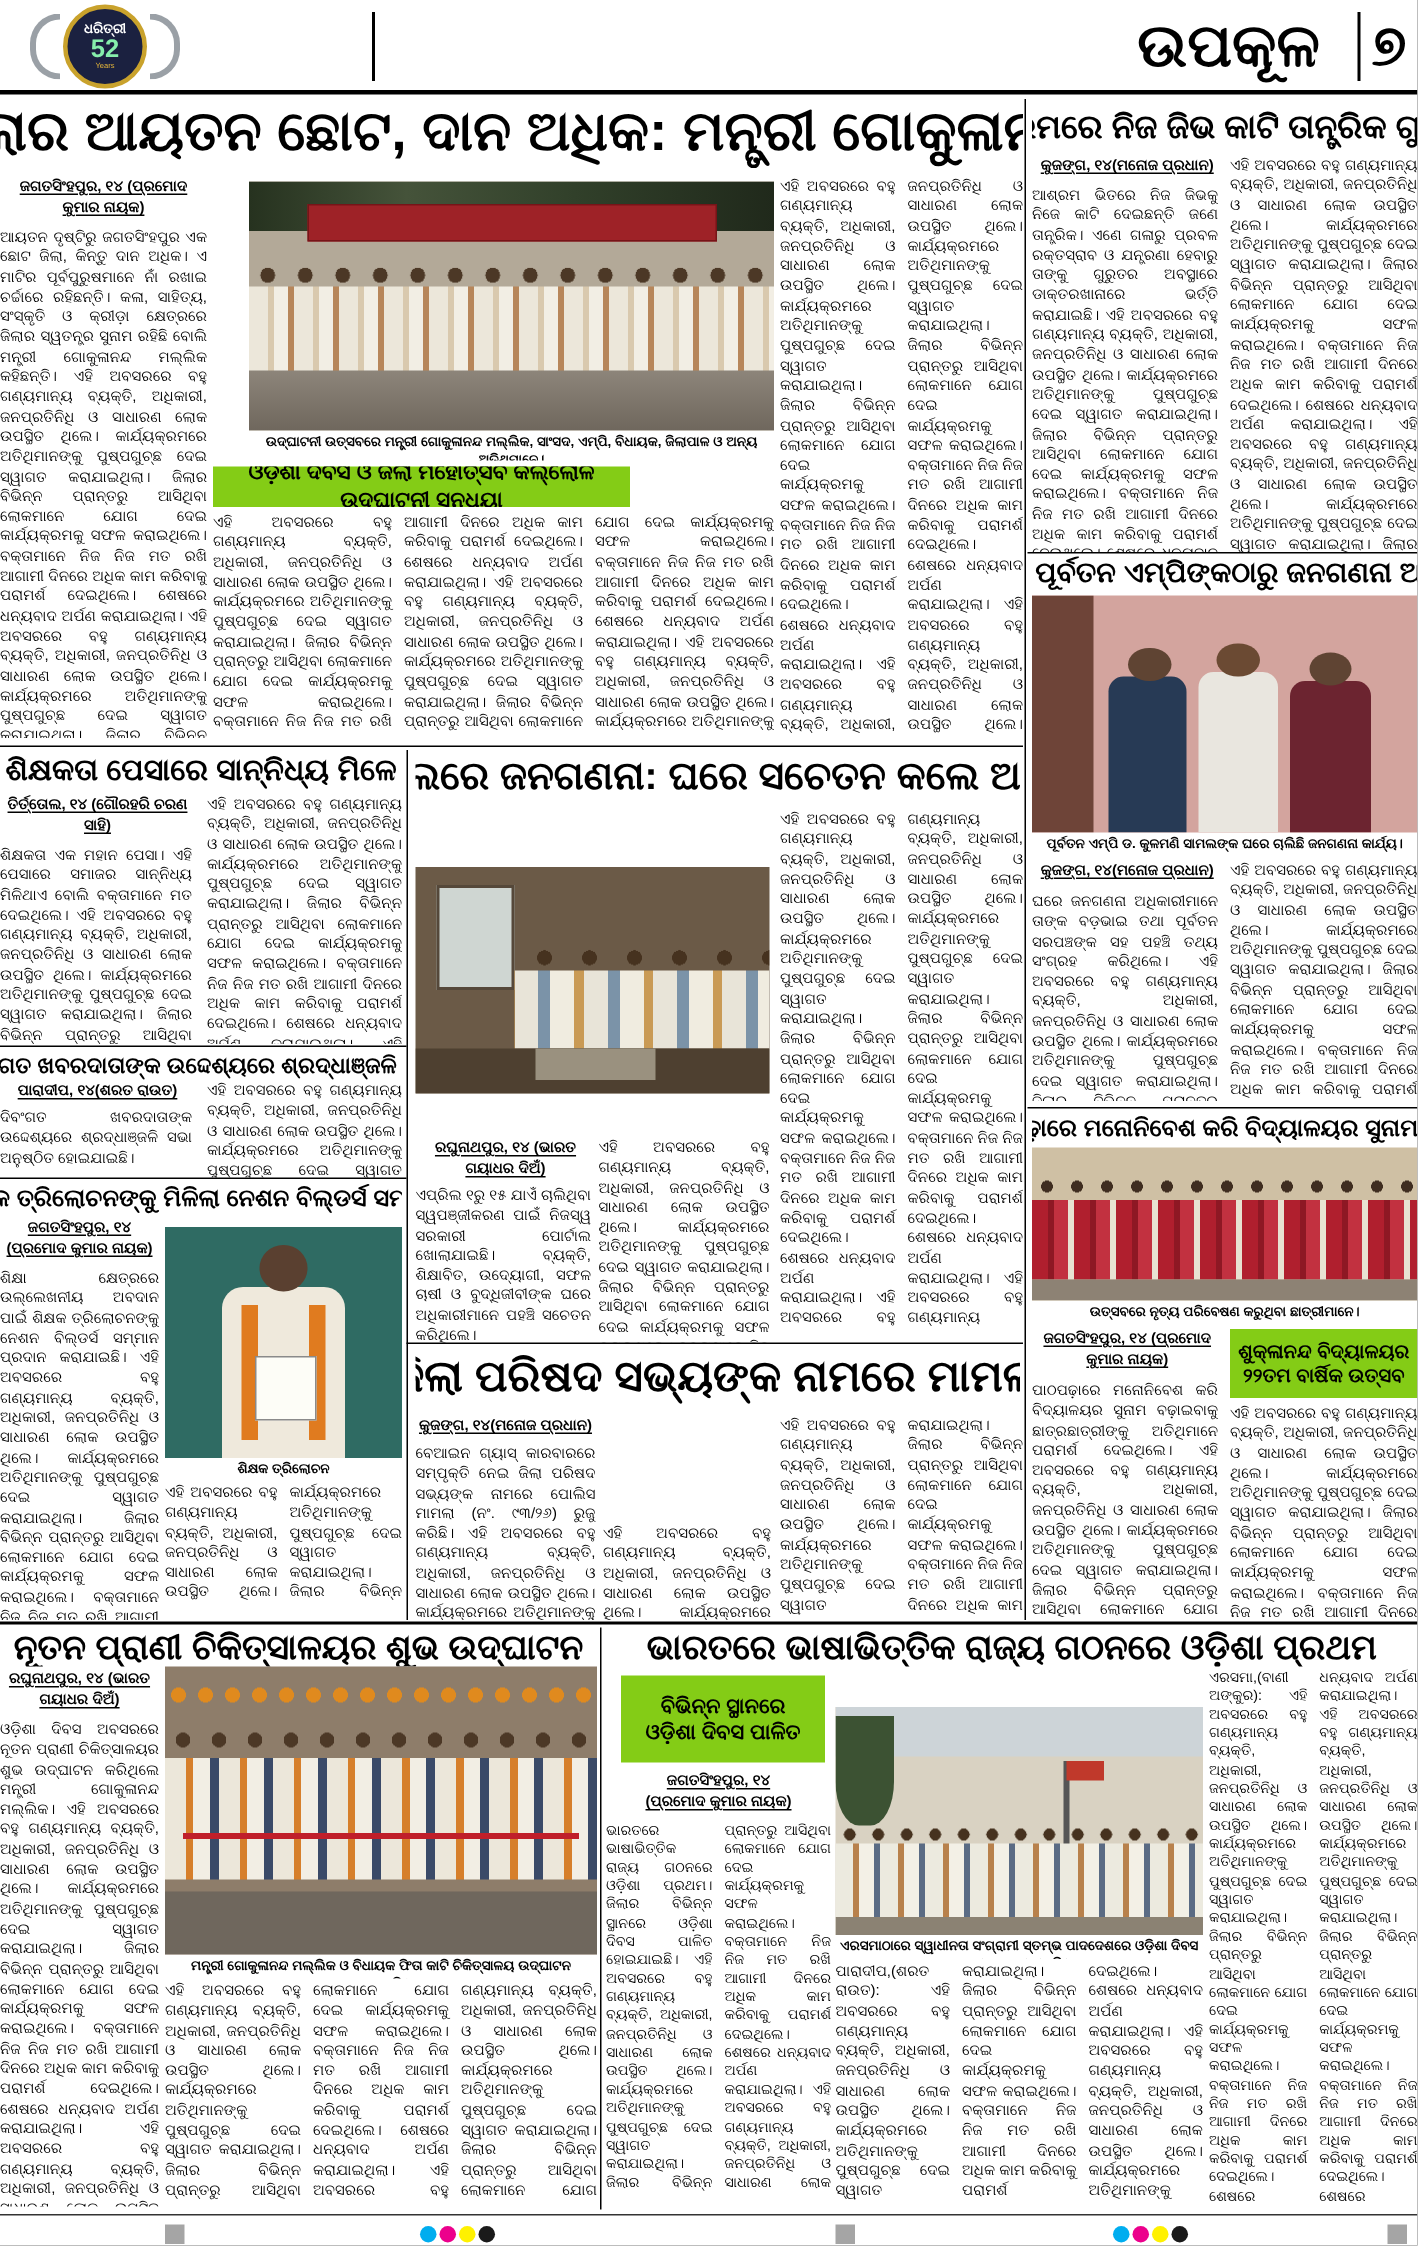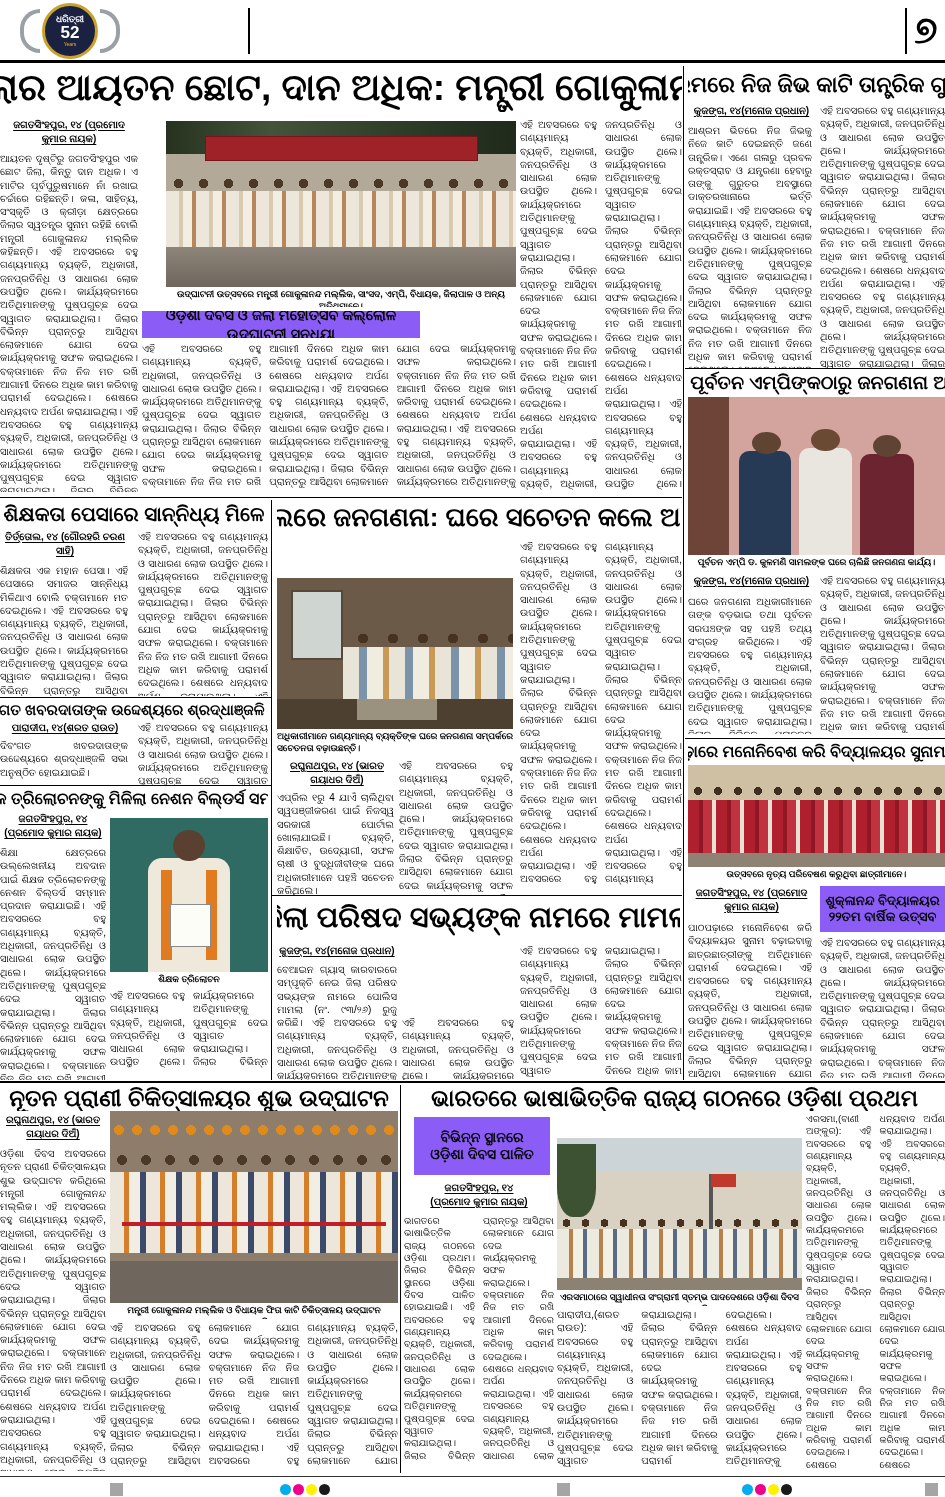--- a/index.html
+++ b/index.html
@@ -10,31 +10,31 @@
   .rule{background:#000;}
   .hl{font-weight:bold;display:flex;align-items:center;justify-content:center;
       white-space:nowrap;overflow:hidden;letter-spacing:0;}
   .byline{font-weight:bold;font-size:10px;text-align:center;line-height:1.4;
           text-decoration:underline;text-underline-offset:2px;overflow:hidden;}
   .bt{font-size:10px;line-height:1.33;text-align:justify;overflow:hidden;}
   .bt-sm{font-size:9.5px;line-height:1.3;text-align:justify;overflow:hidden;}
   .cols2{column-count:2;column-gap:8px;}
   .cols3{column-count:3;column-gap:8px;}
   .cap{font-weight:bold;font-size:9px;line-height:1.3;text-align:justify;overflow:hidden;}
-  .graybox{background:#8b5cf6;font-weight:bold;display:flex;align-items:center;
+  .graybox{background:#84cc16;font-weight:bold;display:flex;align-items:center;
            justify-content:center;text-align:center;line-height:1.25;overflow:hidden;}
   .photo{background:#b3a998;overflow:hidden;}
   .photo>div{position:absolute;}
   .inline-dl{font-weight:normal;}
   
   .wing{border:4px solid #9aa0a6;}
   .medal{border-radius:50%;background:#1b2140;border:3px solid #c9a22c;
          display:flex;flex-direction:column;align-items:center;justify-content:center;}
   .medal .b1{color:#fff;font-size:9px;font-weight:bold;line-height:1;}
-  .medal .b2{color:#ffffff;font-size:17px;font-weight:bold;line-height:1.05;}
+  .medal .b2{color:#86efac;font-size:17px;font-weight:bold;line-height:1.05;}
   .medal .b3{color:#e8b83a;font-size:5px;line-height:1;}
   
   .reg-sq{width:13px;height:13px;background:#a5a5a5;}
   .reg-dots{display:flex;gap:2px;}
   .reg-dots i{width:11px;height:11px;border-radius:50%;display:block;}
 </style>
 </head>
 <body>
 
 <div class="page">
@@ -44,20 +44,21 @@
     <div class="abs wing" style="right:0;top:6px;width:20px;height:44px;border-left:none;border-radius:0 22px 22px 0;"></div>
     <div class="abs medal" style="left:22px;top:0;width:56px;height:56px;">
       <div class="b1">ଧରିତ୍ରୀ</div>
       <div class="b2">52</div>
       <div class="b3">Years</div>
     </div>
   </div>
 
   <div class="abs rule" style="left:248px;top:8px;width:2px;height:46px;"></div>
 
+  <div class="abs hl" style="left:735px;top:6px;width:168px;height:50px;font-size:40px;">ଉପକୂଳ</div>
   <div class="abs rule" style="left:905px;top:8px;width:2px;height:46px;"></div>
   <div class="abs hl" style="left:908px;top:6px;width:36px;height:50px;font-size:38px;">୭</div>
 
   <div class="abs rule" style="left:0;top:60px;width:945px;height:3px;"></div>
 
   <div class="abs hl" style="left:0;top:64px;width:682px;height:48px;font-size:37px;">ଜିଲାର ଆୟତନ ଛୋଟ, ଦାନ ଅଧିକ: ମନ୍ତ୍ରୀ ଗୋକୁଳାନନ୍ଦ</div>
 
   <div class="abs byline" style="left:0;top:118px;width:138px;height:32px;">ଜଗତସିଂହପୁର, ୧୪ (ପ୍ରମୋଦ କୁମାର ନାୟକ)</div>
   <div class="abs bt" style="left:0;top:152px;width:138px;height:340px;">
     <span>ଆୟତନ ଦୃଷ୍ଟିରୁ ଜଗତସିଂହପୁର ଏକ ଛୋଟ ଜିଲା, କିନ୍ତୁ ଦାନ ଅଧିକ। ଏ ମାଟିର ପୂର୍ବପୁରୁଷମାନେ ନାଁ ରଖାଇ ଚର୍ଚ୍ଚାରେ ରହିଛନ୍ତି। କଳା, ସାହିତ୍ୟ, ସଂସ୍କୃତି ଓ କ୍ରୀଡ଼ା କ୍ଷେତ୍ରରେ ଜିଲାର ସ୍ୱତନ୍ତ୍ର ସୁନାମ ରହିଛି ବୋଲି ମନ୍ତ୍ରୀ ଗୋକୁଳାନନ୍ଦ ମଲ୍ଲିକ କହିଛନ୍ତି।</span>
@@ -177,24 +178,23 @@
   </div>
 
   <div class="abs hl" style="left:277px;top:500px;width:403px;height:34px;font-size:26px;">ପୋର୍ଟାଲରେ ଜନଗଣନା: ଘରେ ସଚେତନ କଲେ ଅଧିକାରୀ</div>
   <div class="abs photo" style="left:277px;top:578px;width:236px;height:151px;background:#6b5a47;">
     <div style="left:6%;top:8%;width:22%;height:46%;background:#cfd6d2;border:2px solid #55483a;"></div>
     <div style="top:36%;left:30%;right:0;height:13px;background-image:radial-gradient(circle 5px at center,#46321f 98%,transparent 100%);background-size:30px 13px;background-repeat:repeat-x;"></div>
     <div style="top:46%;left:28%;right:0;height:34%;background:repeating-linear-gradient(90deg,#e8e4d8 0 16px,#7b93a8 16px 24px,#f0ece0 24px 40px,#c99a55 40px 46px);"></div>
     <div style="bottom:0;left:0;right:0;height:20%;background:#4e4030;"></div>
     <div style="bottom:6%;left:34%;width:34%;height:14%;background:#9a917f;"></div>
   </div>
-  <div class="abs cap" style="left:277px;top:731px;width:236px;height:26px;">ଅଧିକାରୀମାନେ ଗଣ୍ୟମାନ୍ୟ ବ୍ୟକ୍ତିଙ୍କ ଘରେ ଜନଗଣନା ସମ୍ପର୍କରେ ସଚେତନତା ବଢ଼ାଉଛନ୍ତି।</div>
   <div class="abs byline" style="left:277px;top:759px;width:120px;height:30px;">ରଘୁନାଥପୁର, ୧୪ (ଭାରତ ଗୟାଧର ଦିଅଁ)</div>
   <div class="abs bt" style="left:277px;top:791px;width:117px;height:104px;">
-    <span>ଏପ୍ରିଲ ୧ରୁ 4 ଯାଏଁ ଚାଲିଥିବା ସ୍ୱପଞ୍ଜୀକରଣ ପାଇଁ ନିଜସ୍ୱ ସରକାରୀ ପୋର୍ଟାଲ ଖୋଲାଯାଇଛି। ବ୍ୟକ୍ତି, ଶିକ୍ଷାବିତ, ଉଦ୍ୟୋଗୀ, ସଫଳ ଚାଷୀ ଓ ବୁଦ୍ଧିଜୀବୀଙ୍କ ଘରେ ଅଧିକାରୀମାନେ ପହଞ୍ଚି ସଚେତନ କରିଥିଲେ।</span>
+    <span>ଏପ୍ରିଲ ୧ରୁ ୧୫ ଯାଏଁ ଚାଲିଥିବା ସ୍ୱପଞ୍ଜୀକରଣ ପାଇଁ ନିଜସ୍ୱ ସରକାରୀ ପୋର୍ଟାଲ ଖୋଲାଯାଇଛି। ବ୍ୟକ୍ତି, ଶିକ୍ଷାବିତ, ଉଦ୍ୟୋଗୀ, ସଫଳ ଚାଷୀ ଓ ବୁଦ୍ଧିଜୀବୀଙ୍କ ଘରେ ଅଧିକାରୀମାନେ ପହଞ୍ଚି ସଚେତନ କରିଥିଲେ।</span>
   </div>
   <div class="abs bt" style="left:399px;top:759px;width:114px;height:136px;">
     <span> ଏହି ଅବସରରେ ବହୁ ଗଣ୍ୟମାନ୍ୟ ବ୍ୟକ୍ତି, ଅଧିକାରୀ, ଜନପ୍ରତିନିଧି ଓ ସାଧାରଣ ଲୋକ ଉପସ୍ଥିତ ଥିଲେ। କାର୍ଯ୍ୟକ୍ରମରେ ଅତିଥିମାନଙ୍କୁ ପୁଷ୍ପଗୁଚ୍ଛ ଦେଇ ସ୍ୱାଗତ କରାଯାଇଥିଲା। ଜିଲାର ବିଭିନ୍ନ ପ୍ରାନ୍ତରୁ ଆସିଥିବା ଲୋକମାନେ ଯୋଗ ଦେଇ କାର୍ଯ୍ୟକ୍ରମକୁ ସଫଳ କରାଇଥିଲେ। ବକ୍ତାମାନେ ନିଜ ନିଜ ମତ ରଖି ଆଗାମୀ ଦିନରେ ଅଧିକ କାମ କରିବାକୁ ପରାମର୍ଶ ଦେଇଥିଲେ। ଶେଷରେ ଧନ୍ୟବାଦ ଅର୍ପଣ କରାଯାଇଥିଲା। ଏହି ଅବସରରେ ବହୁ ଗଣ୍ୟମାନ୍ୟ ବ୍ୟକ୍ତି, ଅଧିକାରୀ, ଜନପ୍ରତିନିଧି ଓ ସାଧାରଣ ଲୋକ ଉପସ୍ଥିତ ଥିଲେ। କାର୍ଯ୍ୟକ୍ରମରେ ଅତିଥିମାନଙ୍କୁ ପୁଷ୍ପଗୁଚ୍ଛ ଦେଇ ସ୍ୱାଗତ କରାଯାଇଥିଲା। ଜିଲାର ବିଭିନ୍ନ ପ୍ରାନ୍ତରୁ ଆସିଥିବା ଲୋକମାନେ ଯୋଗ ଦେଇ କାର୍ଯ୍ୟକ୍ରମକୁ ସଫଳ କରାଇଥିଲେ। ବକ୍ତାମାନେ ନିଜ ନିଜ ମତ ରଖି ଆଗାମୀ ଦିନରେ ଅଧିକ କାମ କରିବାକୁ ପରାମର୍ଶ ଦେଇଥିଲେ। ଶେଷରେ ଧନ୍ୟବାଦ ଅର୍ପଣ କରାଯାଇଥିଲା।</span>
   </div>
   <div class="abs bt cols2" style="left:520px;top:540px;width:162px;height:355px;">
     <span> ଏହି ଅବସରରେ ବହୁ ଗଣ୍ୟମାନ୍ୟ ବ୍ୟକ୍ତି, ଅଧିକାରୀ, ଜନପ୍ରତିନିଧି ଓ ସାଧାରଣ ଲୋକ ଉପସ୍ଥିତ ଥିଲେ। କାର୍ଯ୍ୟକ୍ରମରେ ଅତିଥିମାନଙ୍କୁ ପୁଷ୍ପଗୁଚ୍ଛ ଦେଇ ସ୍ୱାଗତ କରାଯାଇଥିଲା। ଜିଲାର ବିଭିନ୍ନ ପ୍ରାନ୍ତରୁ ଆସିଥିବା ଲୋକମାନେ ଯୋଗ ଦେଇ କାର୍ଯ୍ୟକ୍ରମକୁ ସଫଳ କରାଇଥିଲେ। ବକ୍ତାମାନେ ନିଜ ନିଜ ମତ ରଖି ଆଗାମୀ ଦିନରେ ଅଧିକ କାମ କରିବାକୁ ପରାମର୍ଶ ଦେଇଥିଲେ। ଶେଷରେ ଧନ୍ୟବାଦ ଅର୍ପଣ କରାଯାଇଥିଲା। ଏହି ଅବସରରେ ବହୁ ଗଣ୍ୟମାନ୍ୟ ବ୍ୟକ୍ତି, ଅଧିକାରୀ, ଜନପ୍ରତିନିଧି ଓ ସାଧାରଣ ଲୋକ ଉପସ୍ଥିତ ଥିଲେ। କାର୍ଯ୍ୟକ୍ରମରେ ଅତିଥିମାନଙ୍କୁ ପୁଷ୍ପଗୁଚ୍ଛ ଦେଇ ସ୍ୱାଗତ କରାଯାଇଥିଲା। ଜିଲାର ବିଭିନ୍ନ ପ୍ରାନ୍ତରୁ ଆସିଥିବା ଲୋକମାନେ ଯୋଗ ଦେଇ କାର୍ଯ୍ୟକ୍ରମକୁ ସଫଳ କରାଇଥିଲେ। ବକ୍ତାମାନେ ନିଜ ନିଜ ମତ ରଖି ଆଗାମୀ ଦିନରେ ଅଧିକ କାମ କରିବାକୁ ପରାମର୍ଶ ଦେଇଥିଲେ। ଶେଷରେ ଧନ୍ୟବାଦ ଅର୍ପଣ କରାଯାଇଥିଲା। ଏହି ଅବସରରେ ବହୁ ଗଣ୍ୟମାନ୍ୟ ବ୍ୟକ୍ତି, ଅଧିକାରୀ, ଜନପ୍ରତିନିଧି ଓ ସାଧାରଣ ଲୋକ ଉପସ୍ଥିତ ଥିଲେ। କାର୍ଯ୍ୟକ୍ରମରେ ଅତିଥିମାନଙ୍କୁ ପୁଷ୍ପଗୁଚ୍ଛ ଦେଇ ସ୍ୱାଗତ କରାଯାଇଥିଲା। ଜିଲାର ବିଭିନ୍ନ ପ୍ରାନ୍ତରୁ ଆସିଥିବା ଲୋକମାନେ ଯୋଗ ଦେଇ କାର୍ଯ୍ୟକ୍ରମକୁ ସଫଳ କରାଇଥିଲେ। ବକ୍ତାମାନେ ନିଜ ନିଜ ମତ ରଖି ଆଗାମୀ ଦିନରେ ଅଧିକ କାମ କରିବାକୁ ପରାମର୍ଶ ଦେଇଥିଲେ। ଶେଷରେ ଧନ୍ୟବାଦ ଅର୍ପଣ କରାଯାଇଥିଲା। ଏହି ଅବସରରେ ବହୁ ଗଣ୍ୟମାନ୍ୟ ବ୍ୟକ୍ତି, ଅଧିକାରୀ, ଜନପ୍ରତିନିଧି ଓ ସାଧାରଣ ଲୋକ ଉପସ୍ଥିତ ଥିଲେ। କାର୍ଯ୍ୟକ୍ରମରେ ଅତିଥିମାନଙ୍କୁ ପୁଷ୍ପଗୁଚ୍ଛ ଦେଇ ସ୍ୱାଗତ କରାଯାଇଥିଲା। ଜିଲାର ବିଭିନ୍ନ ପ୍ରାନ୍ତରୁ ଆସିଥିବା ଲୋକମାନେ ଯୋଗ ଦେଇ କାର୍ଯ୍ୟକ୍ରମକୁ ସଫଳ କରାଇଥିଲେ। ବକ୍ତାମାନେ ନିଜ ନିଜ ମତ ରଖି ଆଗାମୀ ଦିନରେ ଅଧିକ କାମ କରିବାକୁ ପରାମର୍ଶ ଦେଇଥିଲେ। ଶେଷରେ ଧନ୍ୟବାଦ ଅର୍ପଣ କରାଯାଇଥିଲା। ଏହି ଅବସରରେ ବହୁ ଗଣ୍ୟମାନ୍ୟ ବ୍ୟକ୍ତି, ଅଧିକାରୀ, ଜନପ୍ରତିନିଧି ଓ ସାଧାରଣ ଲୋକ ଉପସ୍ଥିତ ଥିଲେ। କାର୍ଯ୍ୟକ୍ରମରେ ଅତିଥିମାନଙ୍କୁ ପୁଷ୍ପଗୁଚ୍ଛ ଦେଇ ସ୍ୱାଗତ କରାଯାଇଥିଲା। ଜିଲାର ବିଭିନ୍ନ ପ୍ରାନ୍ତରୁ ଆସିଥିବା ଲୋକମାନେ ଯୋଗ ଦେଇ କାର୍ଯ୍ୟକ୍ରମକୁ ସଫଳ କରାଇଥିଲେ। ବକ୍ତାମାନେ ନିଜ ନିଜ ମତ ରଖି ଆଗାମୀ ଦିନରେ ଅଧିକ କାମ କରିବାକୁ ପରାମର୍ଶ ଦେଇଥିଲେ। ଶେଷରେ ଧନ୍ୟବାଦ ଅର୍ପଣ କରାଯାଇଥିଲା। ଏହି ଅବସରରେ ବହୁ ଗଣ୍ୟମାନ୍ୟ ବ୍ୟକ୍ତି, ଅଧିକାରୀ, ଜନପ୍ରତିନିଧି ଓ ସାଧାରଣ ଲୋକ ଉପସ୍ଥିତ ଥିଲେ। କାର୍ଯ୍ୟକ୍ରମରେ ଅତିଥିମାନଙ୍କୁ ପୁଷ୍ପଗୁଚ୍ଛ ଦେଇ ସ୍ୱାଗତ କରାଯାଇଥିଲା। ଜିଲାର ବିଭିନ୍ନ ପ୍ରାନ୍ତରୁ ଆସିଥିବା ଲୋକମାନେ ଯୋଗ ଦେଇ କାର୍ଯ୍ୟକ୍ରମକୁ ସଫଳ କରାଇଥିଲେ। ବକ୍ତାମାନେ ନିଜ ନିଜ ମତ ରଖି ଆଗାମୀ ଦିନରେ ଅଧିକ କାମ କରିବାକୁ ପରାମର୍ଶ ଦେଇଥିଲେ। ଶେଷରେ ଧନ୍ୟବାଦ ଅର୍ପଣ କରାଯାଇଥିଲା।</span>
   </div>
 
   <div class="abs rule" style="left:271px;top:895px;width:411px;height:1px;"></div>
   <div class="abs hl" style="left:277px;top:898px;width:403px;height:40px;font-size:29px;">ଜିଲା ପରିଷଦ ସଭ୍ୟଙ୍କ ନାମରେ ମାମଲା</div>

